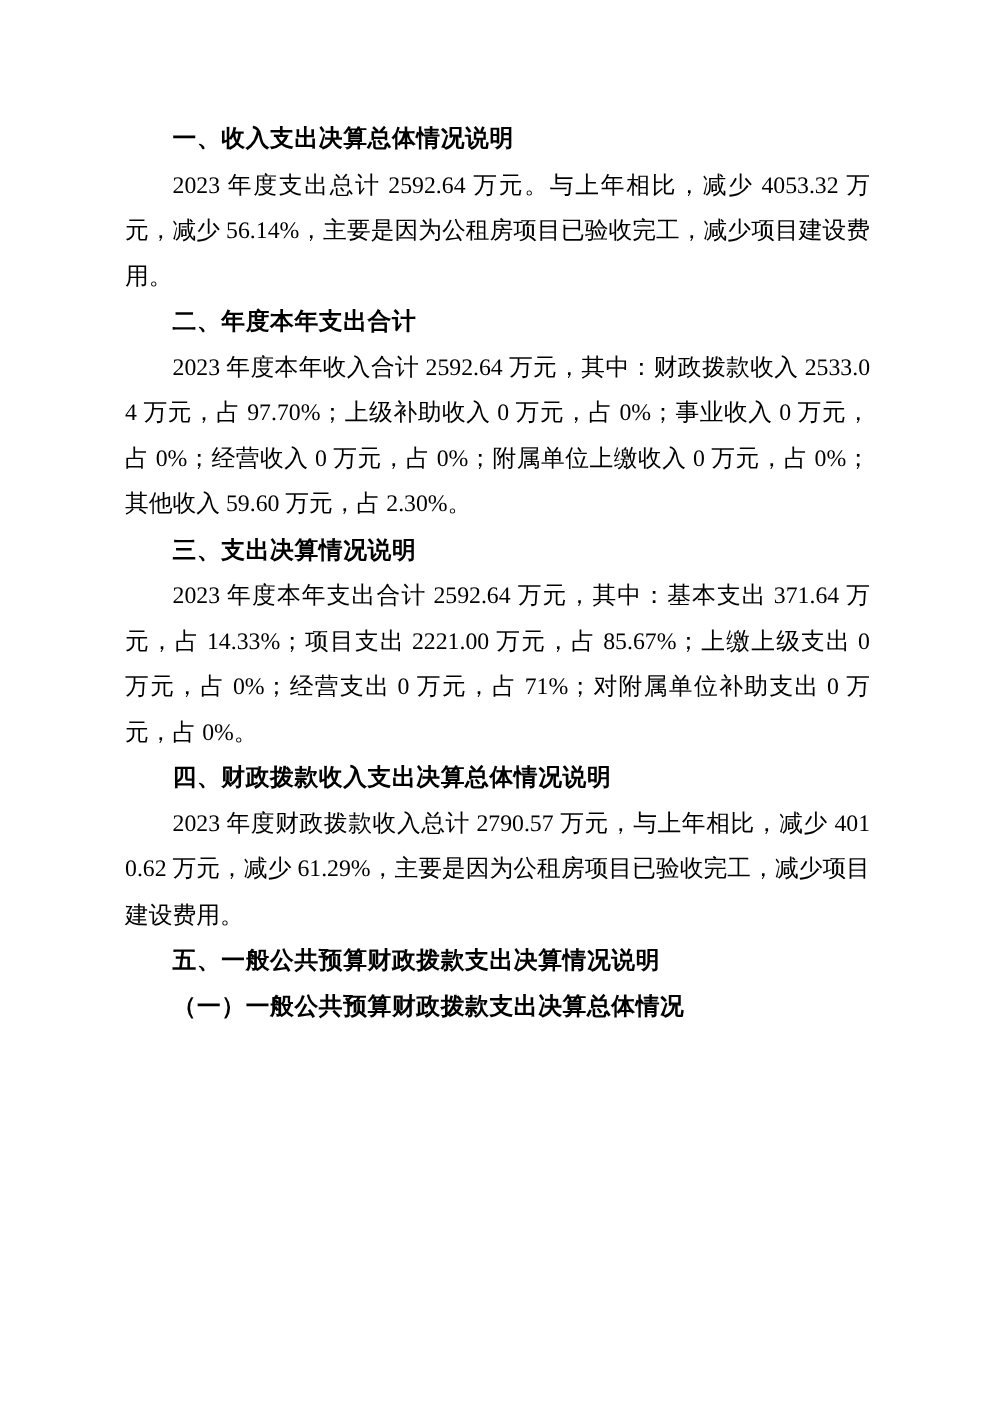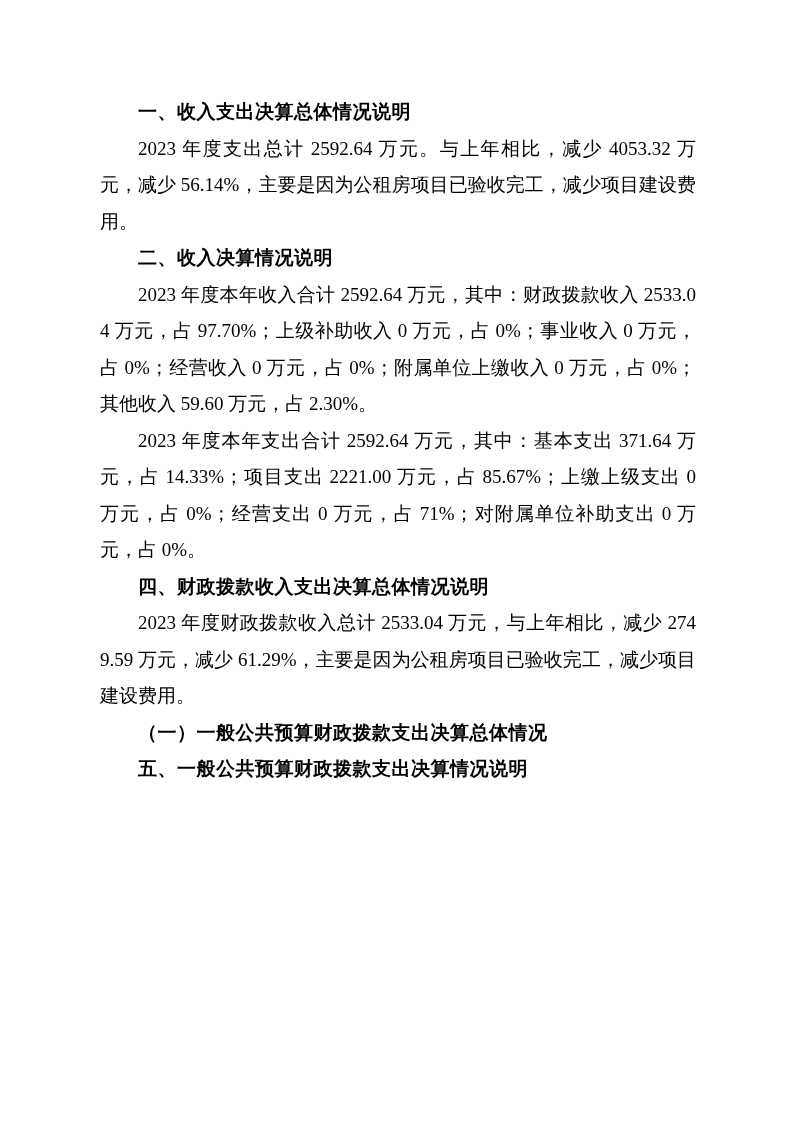--- a/index.html
+++ b/index.html
@@ -32,25 +32,26 @@
   }
 </style>
 </head>
 <body>
 
 <div class="page">
 
   <div class="heading">一、收入支出决算总体情况说明</div>
   <p class="para">2023 年度支出总计 2592.64 万元。与上年相比，减少 4053.32 万元，减少 56.14%，主要是因为公租房项目已验收完工，减少项目建设费用。</p>
 
-  <div class="heading">二、收入决算情况说明</div>
+  <div class="heading">二、年度本年支出合计</div>
   <p class="para">2023 年度本年收入合计 2592.64 万元，其中：财政拨款收入 2533.04 万元，占 97.70%；上级补助收入 0 万元，占 0%；事业收入 0 万元，占 0%；经营收入 0 万元，占 0%；附属单位上缴收入 0 万元，占 0%；其他收入 59.60 万元，占 2.30%。</p>
 
+  <div class="heading">三、支出决算情况说明</div>
   <p class="para">2023 年度本年支出合计 2592.64 万元，其中：基本支出 371.64 万元，占 14.33%；项目支出 2221.00 万元，占 85.67%；上缴上级支出 0 万元，占 0%；经营支出 0 万元，占 71%；对附属单位补助支出 0 万元，占 0%。</p>
 
   <div class="heading">四、财政拨款收入支出决算总体情况说明</div>
-  <p class="para">2023 年度财政拨款收入总计 2533.04 万元，与上年相比，减少 2749.59 万元，减少 61.29%，主要是因为公租房项目已验收完工，减少项目建设费用。</p>
+  <p class="para">2023 年度财政拨款收入总计 2790.57 万元，与上年相比，减少 4010.62 万元，减少 61.29%，主要是因为公租房项目已验收完工，减少项目建设费用。</p>
+
+  <div class="heading">五、一般公共预算财政拨款支出决算情况说明</div>
 
   <div class="heading">（一）一般公共预算财政拨款支出决算总体情况</div>
-
-  <div class="heading">五、一般公共预算财政拨款支出决算情况说明</div>
 
 </div>
 
 </body></html>

